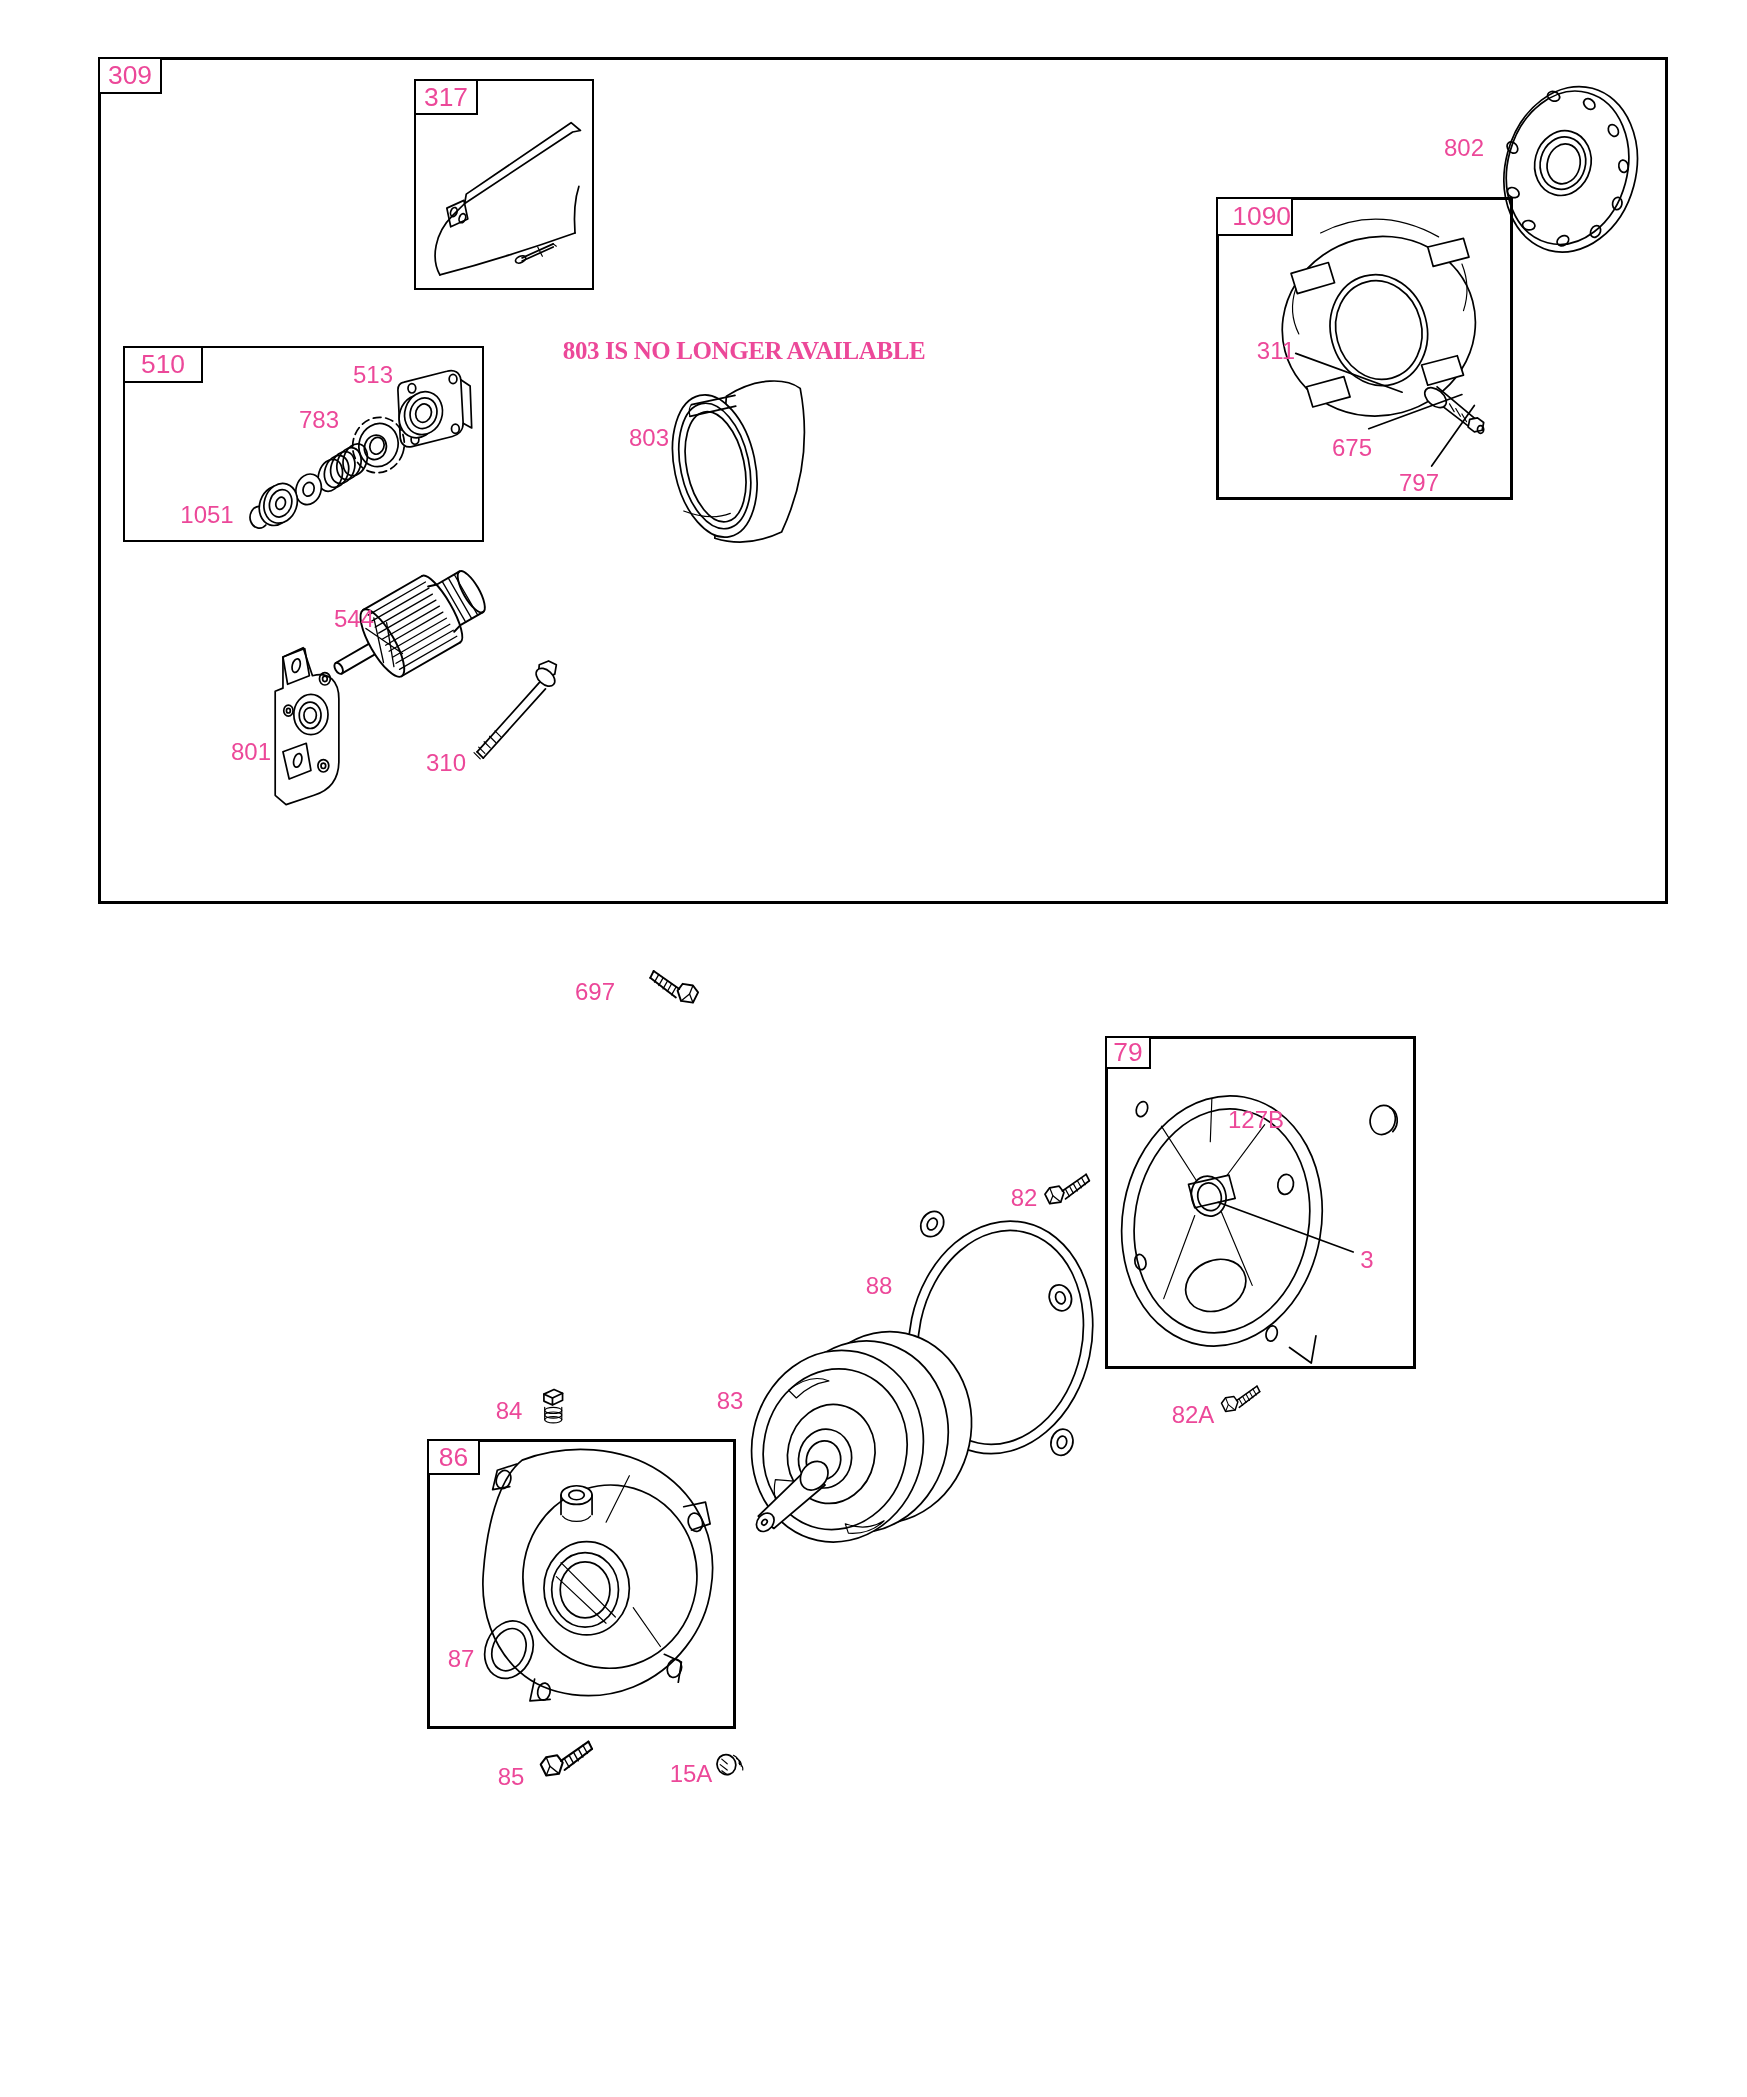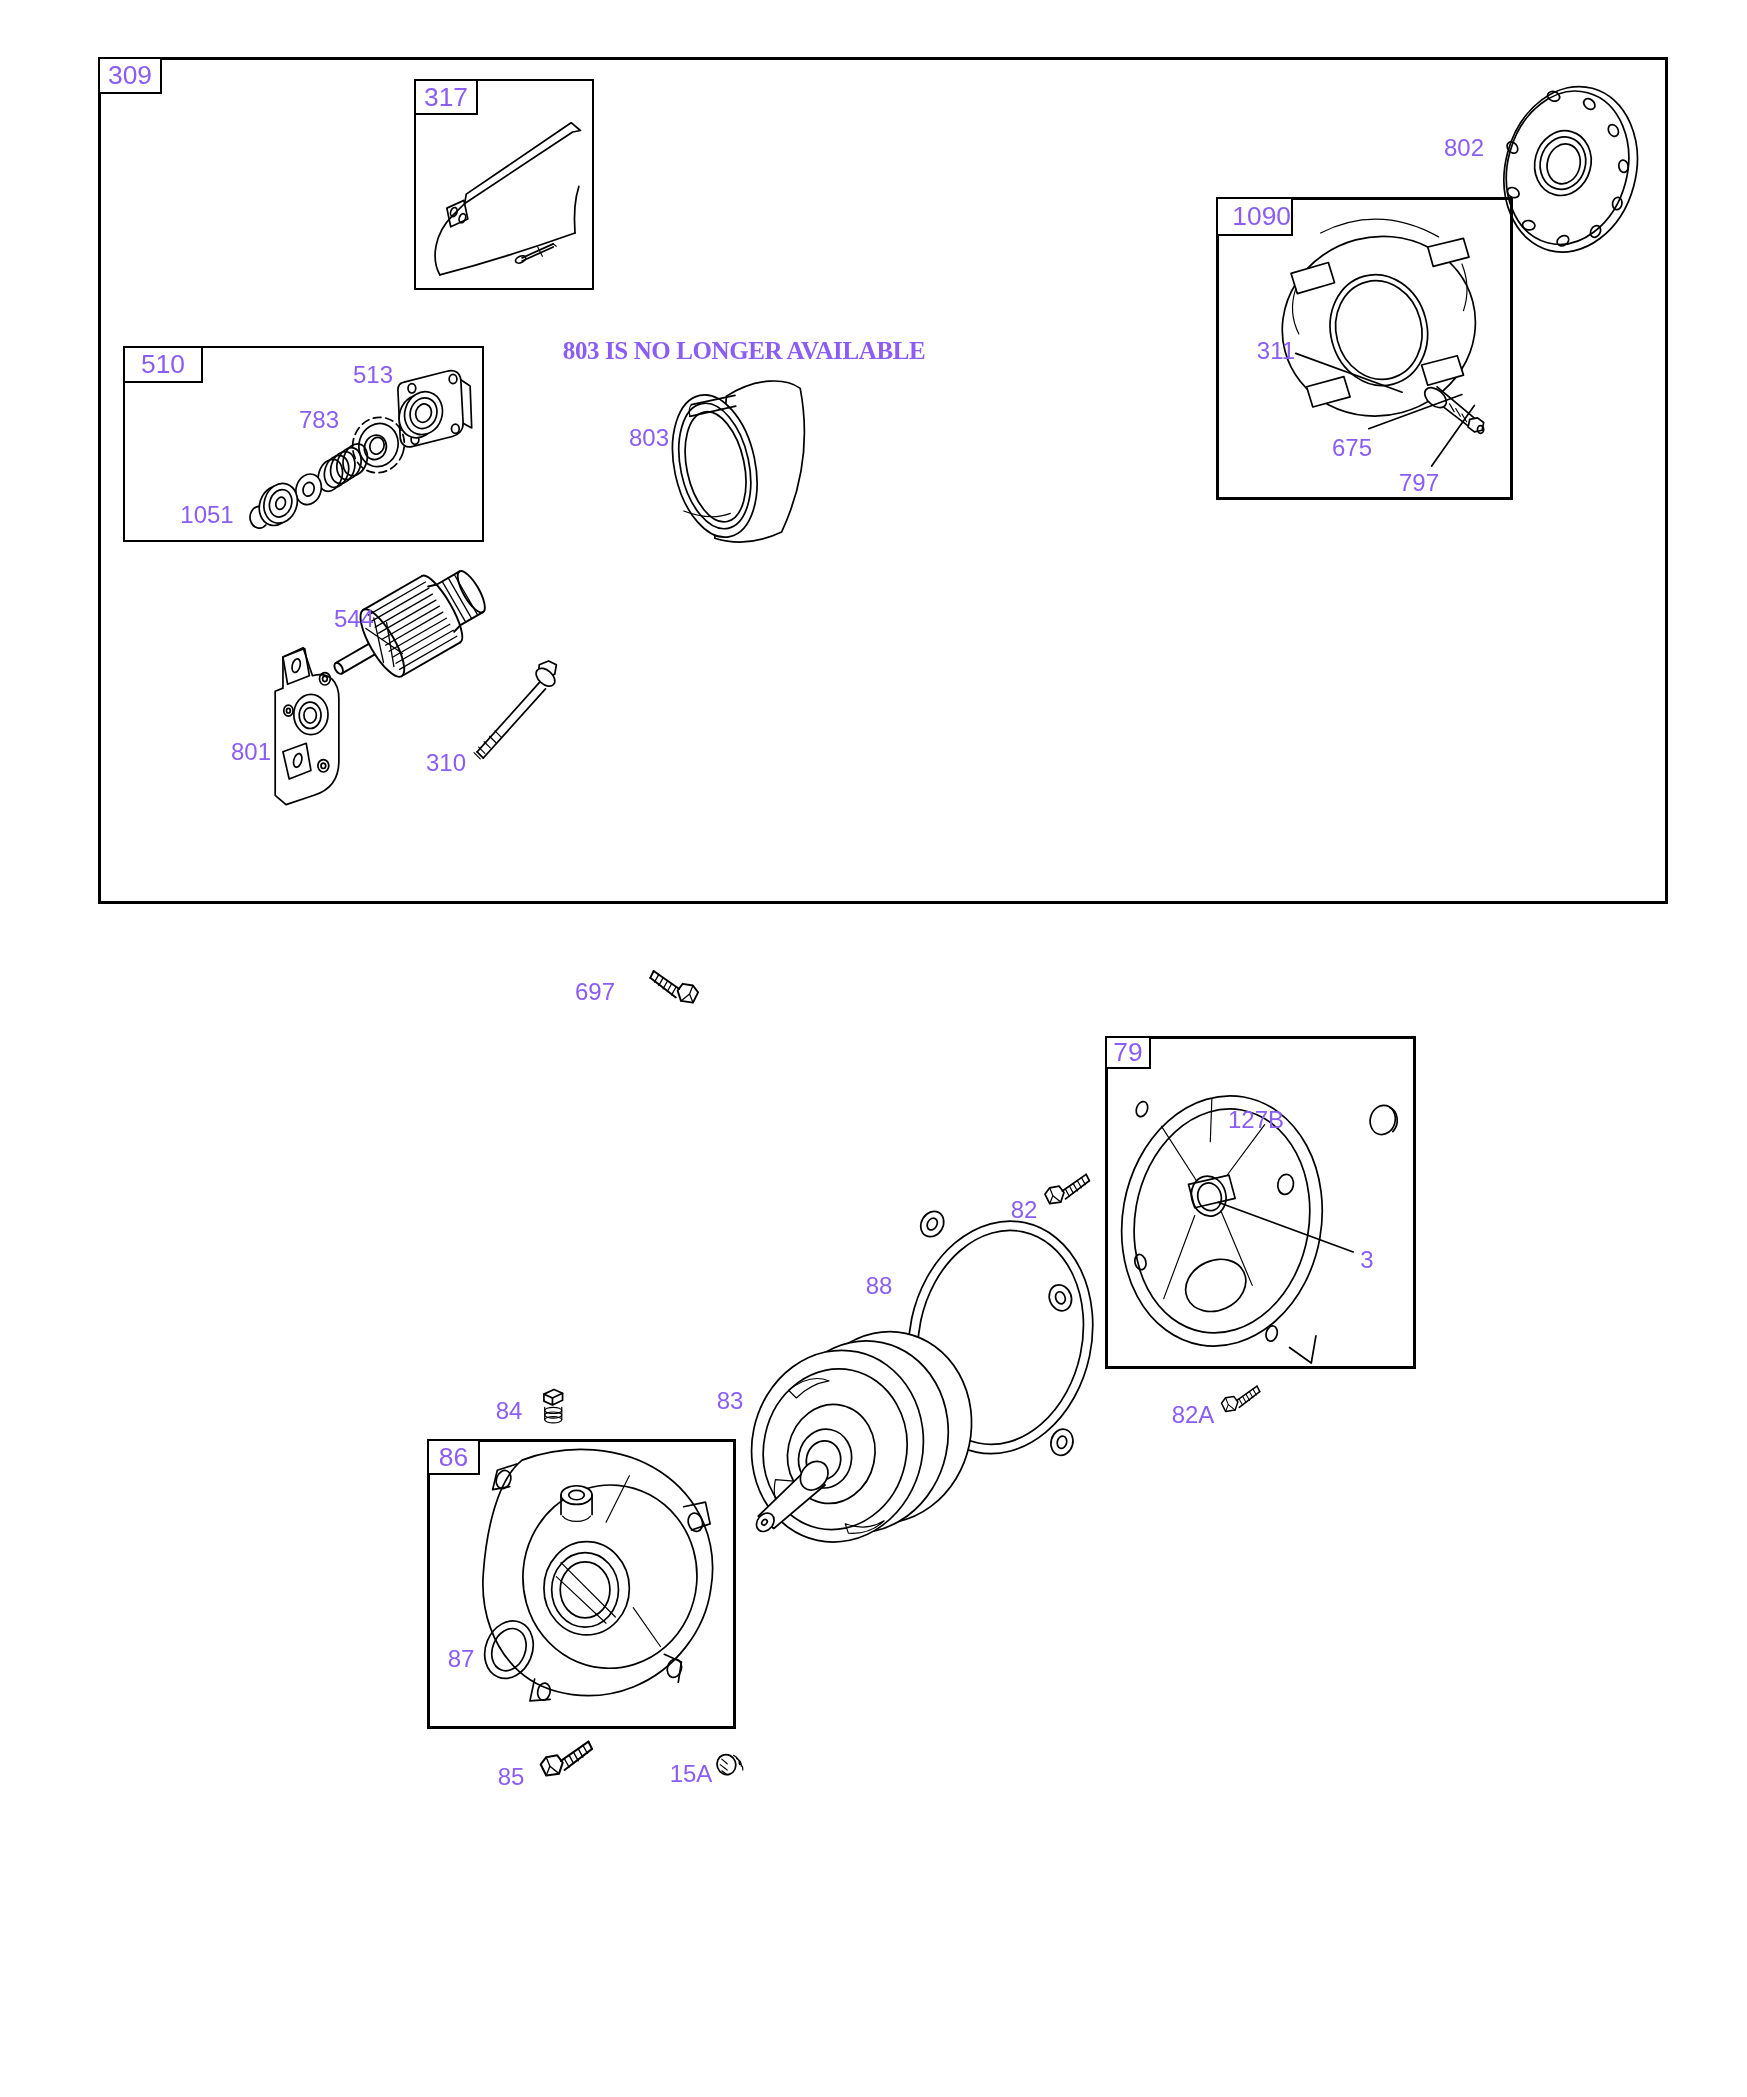--- a/index.html
+++ b/index.html
@@ -1,17 +1,17 @@
 <!DOCTYPE html>
 <html style="font-size:12.4px"><head>
 <meta charset="utf-8">
 <style>
   html,body{margin:0;padding:0;background:#fff;}
   #canvas{position:relative;width:1748px;height:2097px;background:#fff;overflow:hidden;
-          font-family:"Liberation Sans",sans-serif;color:#8b5cf6;}
+          font-family:"Liberation Sans",sans-serif;color:#ec4899;}
   .gbox{position:absolute;border:3.1px solid #000;box-sizing:border-box;background:transparent;}
   .gbox.thin{border-width:2.3px;}
   .glabel{position:absolute;border:2.3px solid #000;box-sizing:border-box;background:#fff;
           display:flex;align-items:center;justify-content:center;
           font-size:26.4px;letter-spacing:0;}
   .plabel{position:absolute;transform:translate(-50%,-50%);font-size:24px;white-space:nowrap;}
   .notice{position:absolute;font-family:"Liberation Serif",serif;font-weight:bold;
           font-size:25px;letter-spacing:-0.4px;white-space:nowrap;transform:translate(-50%,-50%);text-align:center;}
   svg.art{position:absolute;left:0;top:0;pointer-events:none;}
   .art path,.art ellipse,.art line,.art circle{stroke:#000;fill:none;stroke-width:2.2;
@@ -331,21 +331,21 @@
   <div class="plabel" style="left:1352px;top:448px;">675</div>
   <div class="plabel" style="left:1419px;top:483px;">797</div>
   <div class="plabel" style="left:373px;top:375px;">513</div>
   <div class="plabel" style="left:319px;top:420px;">783</div>
   <div class="plabel" style="left:207px;top:515px;">1051</div>
   <div class="plabel" style="left:649px;top:438px;">803</div>
   <div class="plabel" style="left:354px;top:619px;">544</div>
   <div class="plabel" style="left:251px;top:752px;">801</div>
   <div class="plabel" style="left:446px;top:763px;">310</div>
   <div class="plabel" style="left:595px;top:992px;">697</div>
-  <div class="plabel" style="left:1024px;top:1198px;margin-top:12px;">82</div>
+  <div class="plabel" style="left:1024px;top:1198px;">82</div>
   <div class="plabel" style="left:1256px;top:1120px;">127B</div>
   <div class="plabel" style="left:1367px;top:1260px;">3</div>
   <div class="plabel" style="left:879px;top:1286px;">88</div>
   <div class="plabel" style="left:1193px;top:1415px;">82A</div>
   <div class="plabel" style="left:730px;top:1401px;">83</div>
   <div class="plabel" style="left:509px;top:1411px;">84</div>
   <div class="plabel" style="left:461px;top:1659px;">87</div>
   <div class="plabel" style="left:511px;top:1777px;">85</div>
   <div class="plabel" style="left:691px;top:1774px;">15A</div>
 

